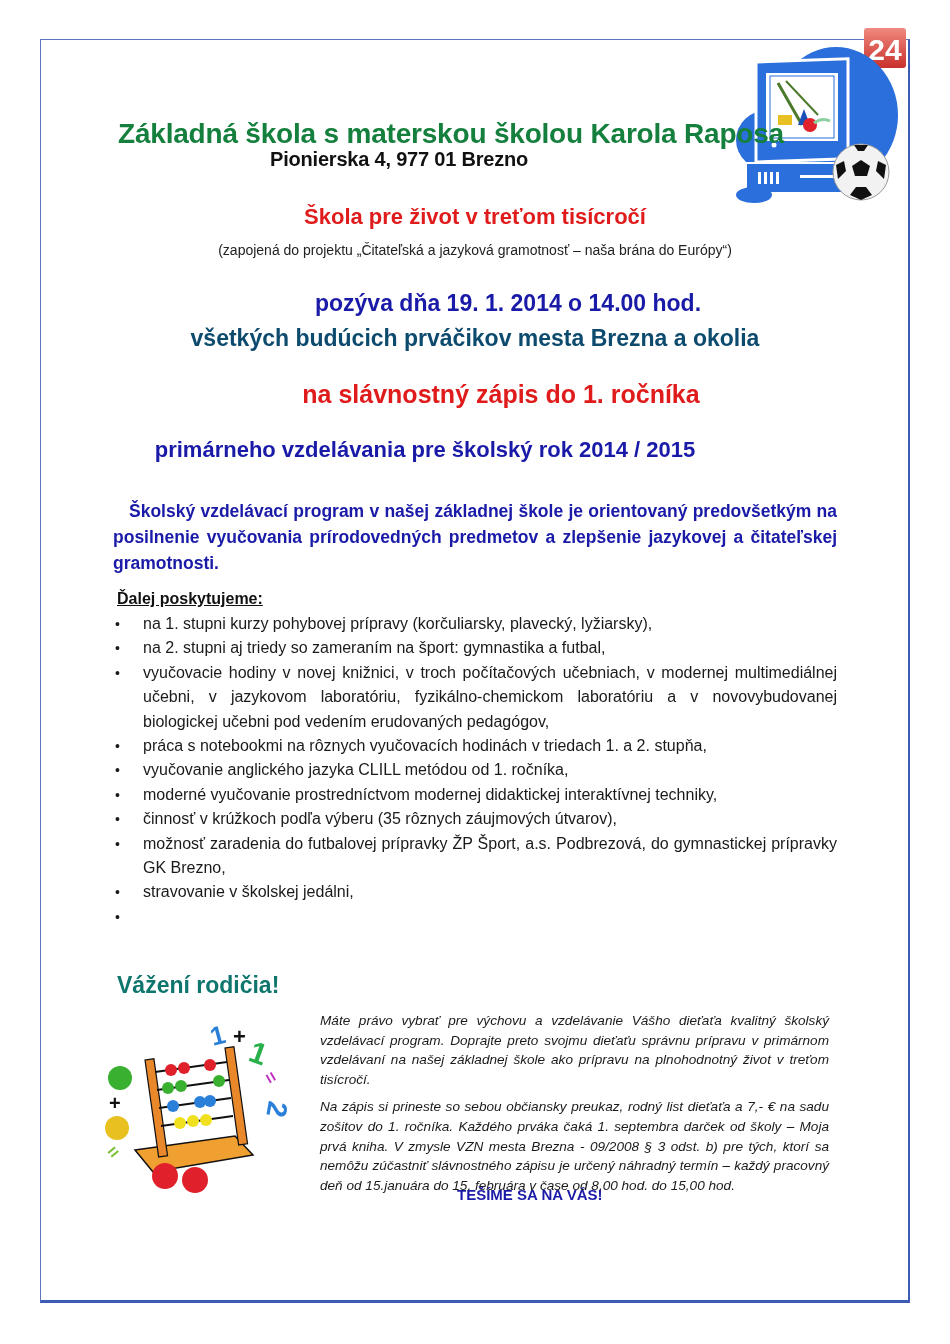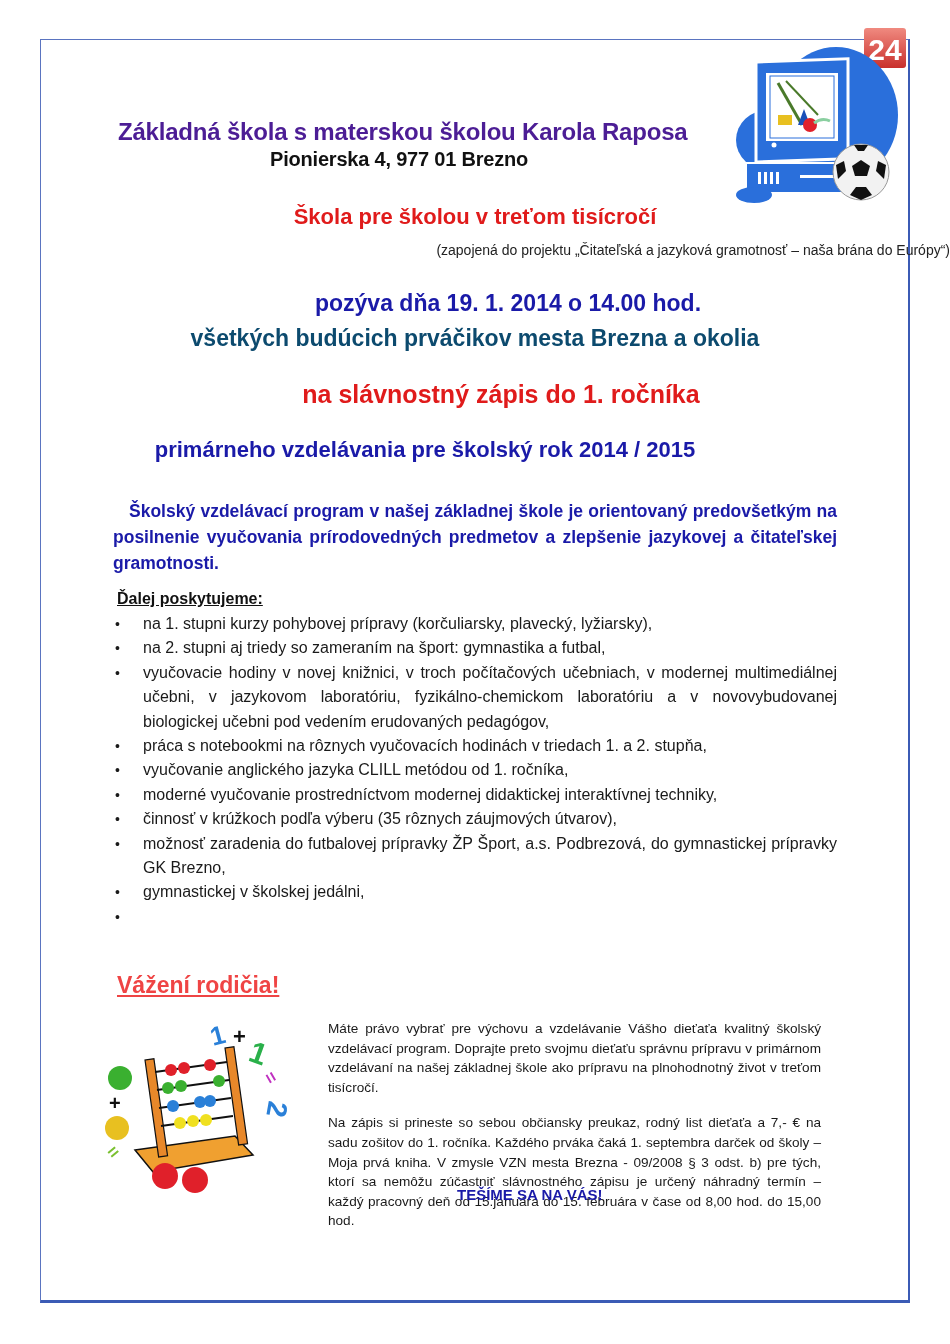--- a/index.html
+++ b/index.html
@@ -7,43 +7,43 @@
     width: 950px; height: 1344px; background: #ffffff; position: relative; overflow: hidden;
     font-family: "Liberation Sans", sans-serif; color: #1a1a1a;
   }
   .frame {
     position: absolute; left: 40px; top: 39px; width: 870px; height: 1264px;
     border: 1px solid #5a74c0; border-right: 2px solid #3b5bb5; border-bottom: 3px solid #3b5bb5;
     box-sizing: border-box;
   }
   .abs { position: absolute; }
   .c { text-align: center; }
-  .school-name { left: 118px; top: 118px; font-size: 24px; font-weight: bold; color: #4c1d95; letter-spacing: -0.2px; }
+  .school-name { left: 118px; top: 118px; font-size: 28px; font-weight: bold; color: #15803d; letter-spacing: -0.2px; }
   .school-addr { left: 270px; top: 148px; font-size: 20px; font-weight: bold; color: #111; letter-spacing: -0.2px; }
   .slogan { left: 0; width: 950px; top: 204px; font-size: 22px; font-weight: bold; color: #e01b1b; }
-  .project { left: 0; width: 950px; top: 242px; font-size: 14px; color: #222; text-align: right; }
+  .project { left: 0; width: 950px; top: 242px; font-size: 14px; color: #222; }
   .invite1 { left: 0; width: 950px; top: 290px; font-size: 23px; font-weight: bold; color: #1a1aa8; padding-left: 33px; }
   .invite2 { left: 0; width: 950px; top: 325px; font-size: 23px; font-weight: bold; color: #0c4a6e; }
   .zapis { left: 0; width: 950px; top: 380px; font-size: 25px; font-weight: bold; color: #e01b1b; margin-left: 26px; }
   .year { left: 0; width: 850px; top: 437px; font-size: 22px; font-weight: bold; color: #1a1aa8; }
   .intro {
     left: 113px; top: 498px; width: 724px; font-size: 17.5px; font-weight: bold; color: #1a1aa8;
     text-align: justify; line-height: 26px; text-indent: 16px;
   }
   .list-heading { left: 117px; top: 590px; font-size: 16px; font-weight: bold; text-decoration: underline; color: #111; }
   .services { left: 113px; top: 612px; width: 724px; margin: 0; padding: 0; list-style: none; }
   .services li {
     position: relative; padding-left: 30px; font-size: 16px; line-height: 24.4px; color: #1a1a1a; text-align: justify;
   }
   .services li .bullet { position: absolute; left: 2px; top: 0; font-size: 14px; }
-  .greeting { left: 117px; top: 972px; font-size: 23px; font-weight: bold; color: #ef4444; text-decoration: underline; }
+  .greeting { left: 117px; top: 972px; font-size: 23px; font-weight: bold; color: #0f766e; }
   .parents {
     left: 312px; top: 1003px; width: 525px; font-size: 13.6px; line-height: 19.6px; color: #1a1a1a; text-align: justify;
   }
-  .parents p { margin: 16px; }
+  .parents p { margin: 8px; font-style: italic; }
   .closing { left: 457px; top: 1186px; font-size: 15px; font-weight: bold; color: #1a1aa8; }
 
   
   .pc { left: 726px; top: 45px; width: 180px; height: 160px; }
   .badge24 { left: 862px; top: 26px; width: 46px; height: 44px; }
   .abacus { left: 95px; top: 1010px; width: 210px; height: 185px; }
 </style>
 </head>
 <body>
 
@@ -84,40 +84,40 @@
   <polygon points="135,115 144,121 141,131 129,131 126,121" fill="#111"></polygon>
   <path d="M110 120 L118 116 L120 126 L112 134 Z" fill="#111"></path>
   <path d="M160 120 L152 116 L150 126 L158 134 Z" fill="#111"></path>
   <path d="M124 150 L130 142 L140 142 L146 150 L135 155 Z" fill="#111"></path>
   <path d="M128 100 L142 100 L138 106 L132 106 Z" fill="#111"></path>
 </svg>
 
 <div class="abs school-name">Základná škola s materskou školou Karola Raposa</div>
 <div class="abs school-addr">Pionierska 4, 977 01 Brezno</div>
 
-<div class="abs c slogan">Škola pre školou v treťom tisícročí</div>
+<div class="abs c slogan">Škola pre život v treťom tisícročí</div>
 <div class="abs c project">(zapojená do projektu „Čitateľská a jazyková gramotnosť – naša brána do Európy“)</div>
 <div class="abs c invite1">pozýva dňa 19. 1. 2014 o 14.00 hod.</div>
 <div class="abs c invite2">všetkých budúcich prváčikov mesta Brezna a okolia</div>
 <div class="abs c zapis">na slávnostný zápis do 1. ročníka</div>
 <div class="abs c year">primárneho vzdelávania pre školský rok 2014 / 2015</div>
 
 <div class="abs intro">Školský vzdelávací program v našej základnej škole je orientovaný predovšetkým na posilnenie  vyučovania prírodovedných predmetov a zlepšenie jazykovej a čitateľskej gramotnosti.</div>
 
 <div class="abs list-heading">Ďalej poskytujeme:</div>
 <ul class="abs services">
   <li><span class="bullet">•</span><span>na 1. stupni kurzy pohybovej prípravy (korčuliarsky, plavecký, lyžiarsky),</span></li>
   <li><span class="bullet">•</span><span>na 2. stupni aj triedy so zameraním na šport: gymnastika a futbal,</span></li>
   <li><span class="bullet">•</span><span>vyučovacie hodiny v novej knižnici, v troch počítačových učebniach, v modernej multimediálnej učebni, v jazykovom laboratóriu, fyzikálno-chemickom laboratóriu a v novovybudovanej biologickej učebni pod vedením erudovaných pedagógov,</span></li>
   <li><span class="bullet">•</span><span>práca s notebookmi na rôznych vyučovacích hodinách v triedach 1. a 2. stupňa,</span></li>
   <li><span class="bullet">•</span><span>vyučovanie anglického jazyka CLILL metódou od 1. ročníka,</span></li>
   <li><span class="bullet">•</span><span>moderné vyučovanie prostredníctvom modernej didaktickej interaktívnej techniky,</span></li>
   <li><span class="bullet">•</span><span>činnosť v krúžkoch podľa výberu (35 rôznych záujmových útvarov),</span></li>
   <li><span class="bullet">•</span><span>možnosť zaradenia do futbalovej prípravky ŽP Šport, a.s. Podbrezová, do gymnastickej prípravky GK Brezno,</span></li>
-  <li><span class="bullet">•</span><span>gymnastickej v školskej jedálni,</span></li>
+  <li><span class="bullet">•</span><span>stravovanie v školskej jedálni,</span></li>
   <li><span class="bullet">•</span></li>
 </ul>
 
 <div class="abs greeting">Vážení rodičia!</div>
 
 <svg class="abs abacus" viewBox="0 0 210 185">
   <text x="118" y="36" font-family="Liberation Sans, sans-serif" font-weight="bold" font-size="26" fill="#2a80d8" transform="rotate(-15 118 36)">1</text>
   <text x="138" y="34" font-family="Liberation Sans, sans-serif" font-weight="bold" font-size="22" fill="#111">+</text>
   <text x="152" y="50" font-family="Liberation Sans, sans-serif" font-weight="bold" font-size="30" fill="#2ab04a" transform="rotate(20 152 50)">1</text>
   <text x="168" y="66" font-family="Liberation Sans, sans-serif" font-weight="bold" font-size="18" fill="#c030c0" transform="rotate(60 168 66)">=</text>

